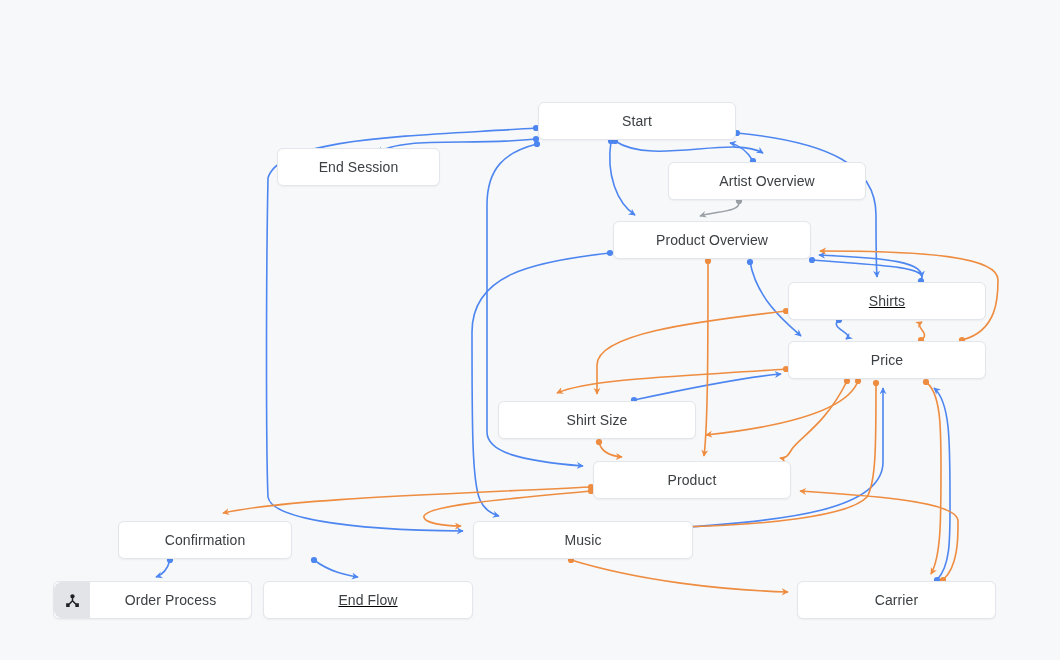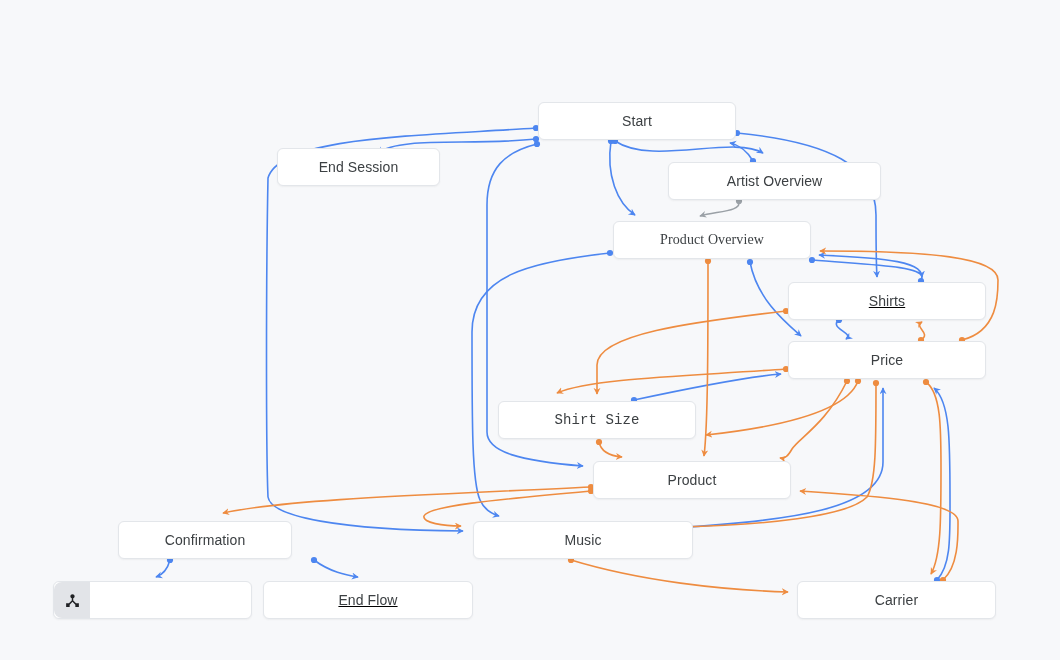--- a/index.html
+++ b/index.html
@@ -121,50 +121,51 @@
         <circle cx="847" cy="381" r="3.1" fill="#ee8c40"></circle>
       </g>
   </svg>
   <div>
       <div class="node" style="left: 538px; top: 102px; width: 198px; height: 38px;">
         <span class="label">Start</span>
       </div>
       <div class="node" style="left: 277px; top: 148px; width: 163px; height: 38px;">
         <span class="label">End Session</span>
       </div>
-      <div class="node" style="left: 668px; top: 162px; width: 213px; height: 38px;">
+      <div class="node" style="left: 668px; top: 162px; width: 198px; height: 38px;">
         <span class="label">Artist Overview</span>
       </div>
-      <div class="node" style="left: 613px; top: 221px; width: 198px; height: 38px; font-family: Liberation Serif, serif;">
+      <div class="node" style="left: 613px; top: 221px; width: 198px; height: 38px;">
         <span class="label">Product Overview</span>
       </div>
       <div class="node" style="left: 788px; top: 282px; width: 198px; height: 38px; text-decoration: underline;">
         <span class="label">Shirts</span>
       </div>
       <div class="node" style="left: 788px; top: 341px; width: 198px; height: 38px; align-items: center;">
         <span class="label">Price</span>
       </div>
-      <div class="node" style="left: 498px; top: 401px; width: 198px; height: 38px; font-family: Liberation Mono, monospace;">
+      <div class="node" style="left: 498px; top: 401px; width: 198px; height: 38px;">
         <span class="label">Shirt Size</span>
       </div>
       <div class="node" style="left: 593px; top: 461px; width: 198px; height: 38px; align-items: center;">
         <span class="label">Product</span>
       </div>
       <div class="node" style="left: 118px; top: 521px; width: 174px; height: 38px;">
         <span class="label">Confirmation</span>
       </div>
       <div class="node" style="left: 473px; top: 521px; width: 220px; height: 38px;">
         <span class="label">Music</span>
       </div>
       <div class="node" style="left: 53px; top: 581px; width: 199px; height: 38px;">
         <span class="icon-wrap">
           <svg viewBox="0 0 24 24" xmlns="http://www.w3.org/2000/svg">
             <path d="M17 16l-4-4V8.82C14.16 8.4 15 7.3 15 6c0-1.66-1.34-3-3-3S9 4.34 9 6c0 1.3.84 2.4 2 2.82V12l-4 4H3v5h5v-3.05l4-4.2 4 4.2V21h5v-5h-4z"></path>
           </svg>
         </span>
+        <span class="label">Order Process</span>
       </div>
       <div class="node" style="left: 263px; top: 581px; width: 210px; height: 38px; text-decoration: underline;">
         <span class="label">End Flow</span>
       </div>
       <div class="node" style="left: 797px; top: 581px; width: 199px; height: 38px; text-align: right;">
         <span class="label">Carrier</span>
       </div>
     </div>
 </div>
 

